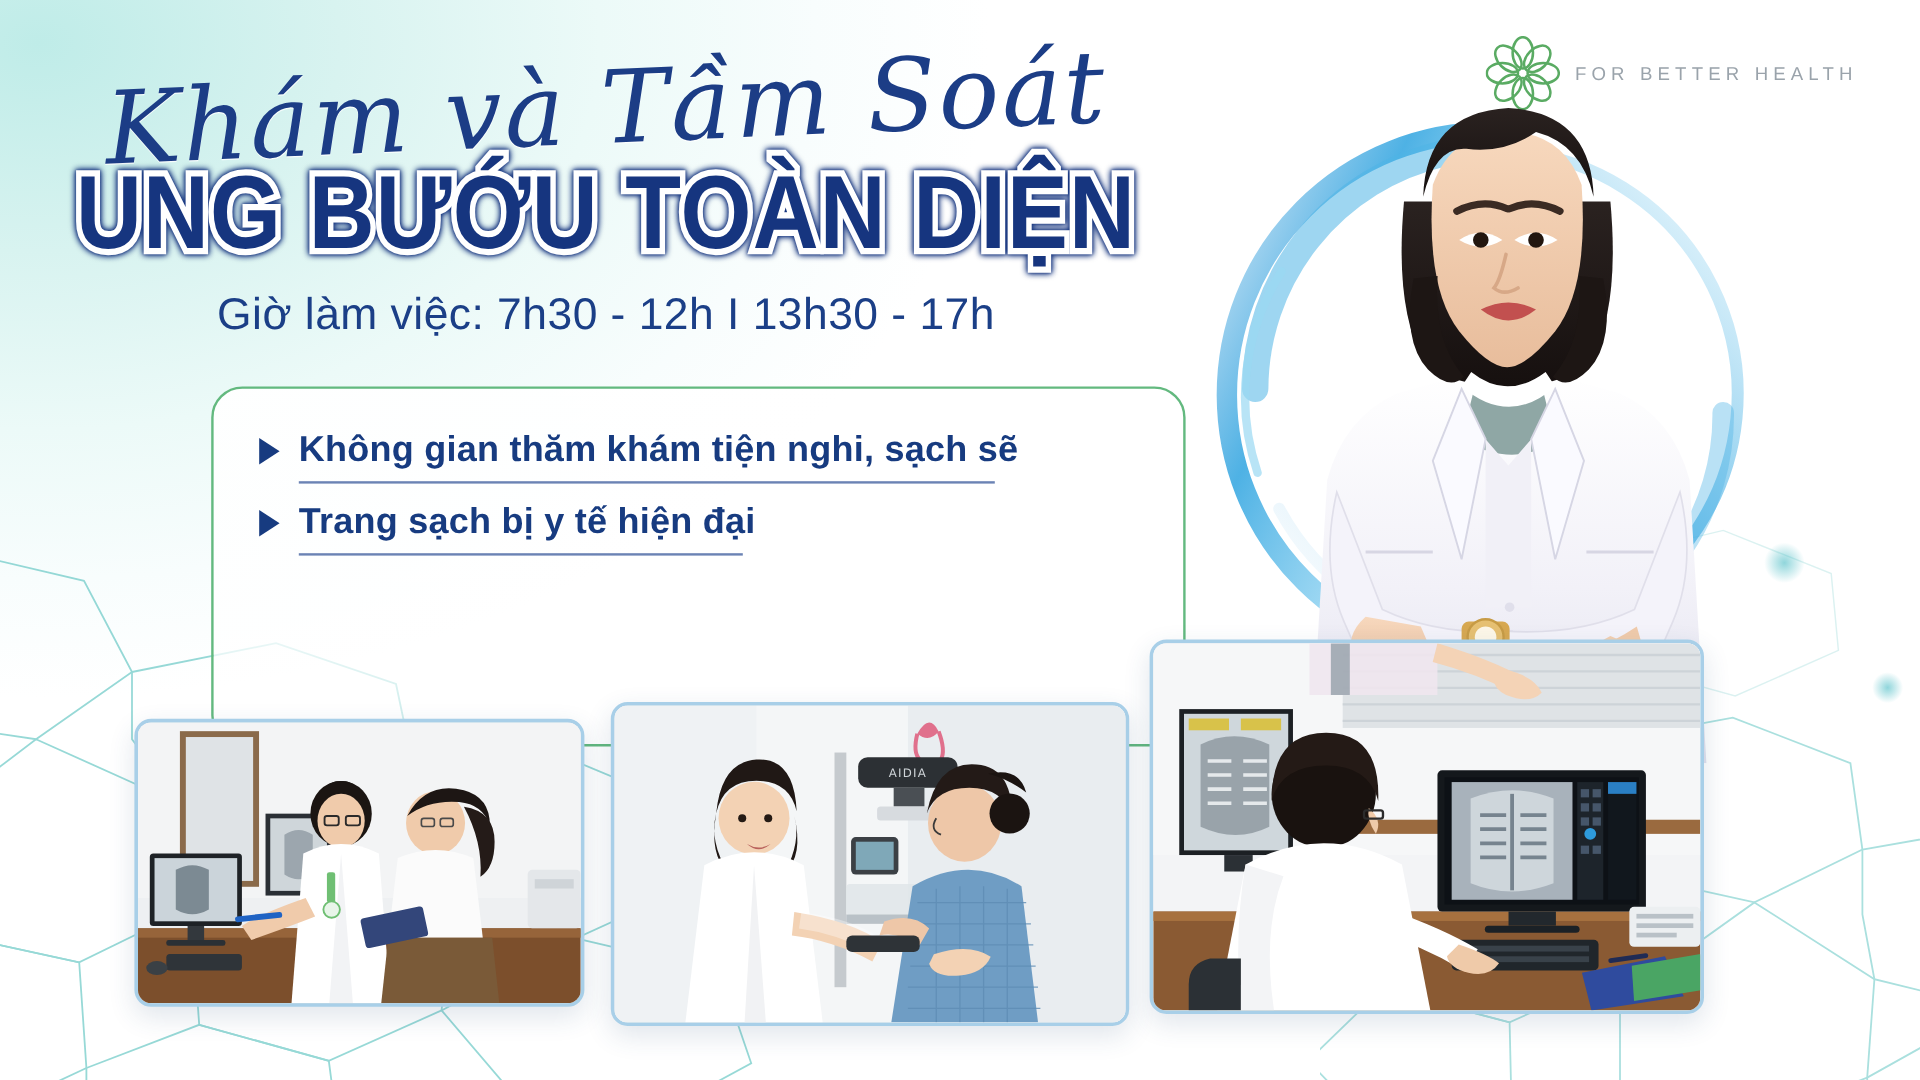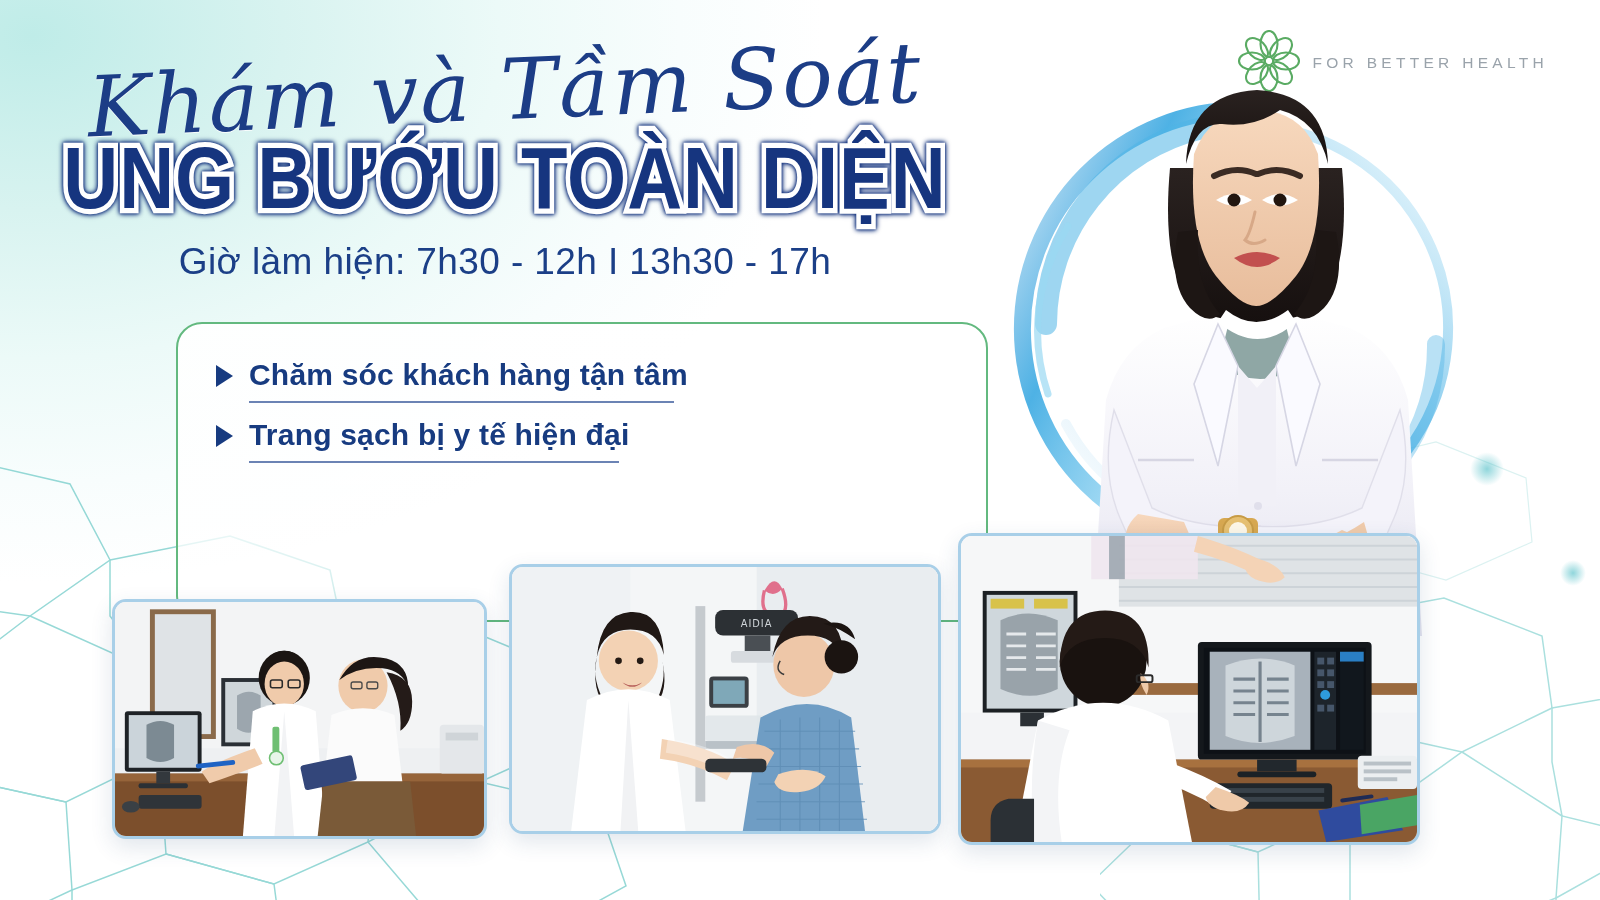--- a/index.html
+++ b/index.html
@@ -171,21 +171,21 @@
     position: absolute;
     border: 3px solid #a8cfe8;
     border-radius: 14px;
     overflow: hidden;
     background: #e9eef2;
     box-shadow: 0 8px 22px rgba(40,80,120,.14);
   }
   .photo svg { display: block; width: 100%; height: 100%; }
 
   .photo-1 { left: 112px;  top: 599px; width: 375px; height: 240px; }
-  .photo-2 { left: 509px;  top: 564px; width: 432px; height: 270px; }
+  .photo-2 { left: 509px;  top: 585px; width: 432px; height: 270px; }
   .photo-3 { left: 958px;  top: 533px; width: 462px; height: 312px; }
 </style>
 </head>
 <body>
 
 <div id="banner">
 
   <svg class="hexmesh left" viewBox="0 0 780 520" fill="none">
     <g stroke="#5cc3c0" stroke-width="1.5" opacity=".85">
       <path d="M-20 40 L90 16 L210 44 L250 120 L170 176 L60 160 L-14 104 Z"></path>
@@ -240,34 +240,34 @@
       </g>
     </svg>
     <div class="logo-text-wrap">
       <div class="logo-tag">FOR BETTER HEALTH</div>
     </div>
   </div>
 
   <div class="headline-wrap">
     <div class="script-title">Khám và Tầm Soát</div>
     <div class="main-title">UNG BƯỚU TOÀN DIỆN</div>
-    <div class="hours">Giờ làm hiện: 7h30 - 12h I 13h30 - 17h</div>
+    <div class="hours">Giờ làm việc: 7h30 - 12h I 13h30 - 17h</div>
   </div>
 
   <div class="feature-card">
-
 
 
     <div class="feature-item">
       <div class="feature-row">
         <span class="bullet-tri"></span>
-        <span class="feature-text">Chăm sóc khách hàng tận tâm</span>
+        <span class="feature-text">Không gian thăm khám tiện nghi, sạch sẽ</span>
       </div>
-      <div class="feature-rule" style="width:425px"></div>
+      <div class="feature-rule" style="width:580px"></div>
     </div>
+
 
     <div class="feature-item">
       <div class="feature-row">
         <span class="bullet-tri"></span>
         <span class="feature-text">Trang sạch bị y tế hiện đại</span>
       </div>
       <div class="feature-rule" style="width:370px"></div>
     </div>
 
   </div>

